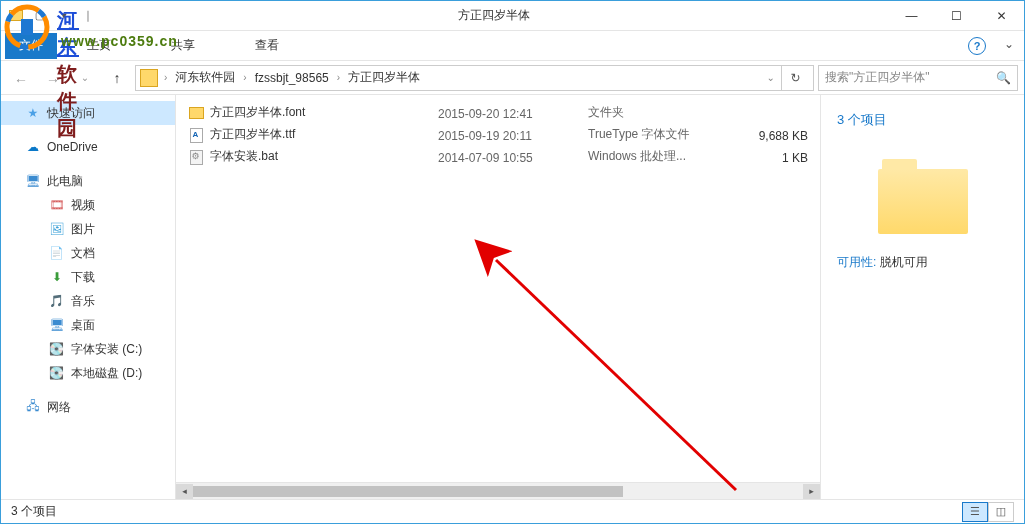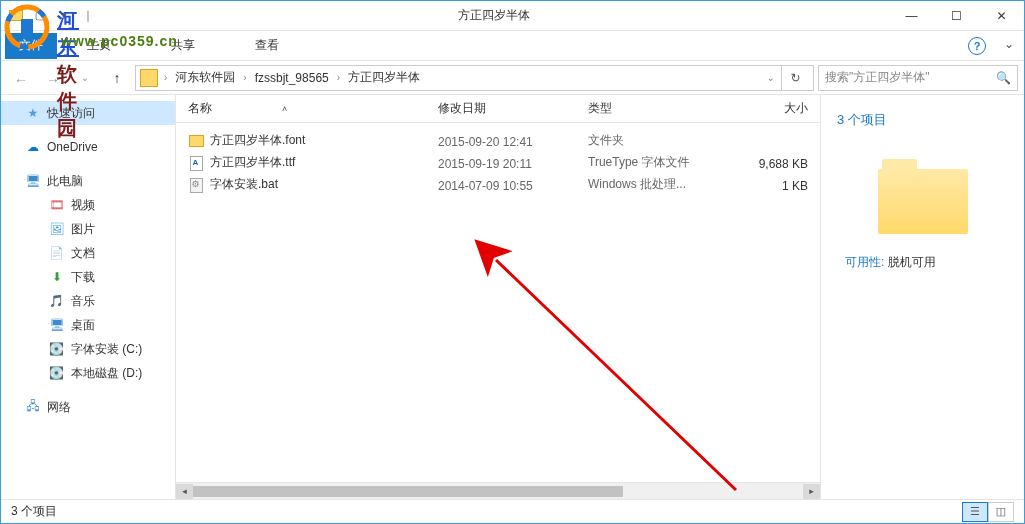--- a/index.html
+++ b/index.html
@@ -59,21 +59,21 @@
   .hscroll .sbtn { width: 17px; height: 15px; background: #dadada; display: flex; align-items: center; justify-content: center; font-size: 9px; color: #555; }
   .hscroll .track { flex: 1; height: 15px; position: relative; }
   .hscroll .thumb { position: absolute; left: 0; top: 2px; height: 11px; width: 430px; background: #c2c2c2; }
   
   .preview { width: 250px; border-left: 1px solid #e5e5e5; padding: 16px; font-size: 12px; color: #333; display: flex; flex-direction: column; align-items: flex-start; }
   .preview .count { color: #1979ca; font-size: 13px; margin-bottom: 30px; }
   .preview .big-folder { width: 90px; height: 75px; margin: 0 auto 20px; position: relative; }
   .big-folder .tab-f { position: absolute; width: 35px; height: 12px; background: #ffe9a6; border-radius: 2px 2px 0 0; top: 0; left: 4px; }
   .big-folder .body-f { position: absolute; width: 90px; height: 65px; top: 10px; background: linear-gradient(#ffe9a6,#ffd96b); border-radius: 2px; }
   .preview .avail { color: #333; }
-  .preview .avail .lbl { color: #1979ca; margin-left: 8px; }
+  .preview .avail .lbl { color: #1979ca; }
   
   .statusbar { height: 24px; border-top: 1px solid #e5e5e5; display: flex; align-items: center; padding: 0 10px; font-size: 12px; color: #333; justify-content: space-between; }
   .view-toggle { display: flex; gap: 0; }
   .vbtn { width: 26px; height: 20px; border: 1px solid #ccc; display: flex; align-items: center; justify-content: center; font-size: 11px; color: #555; }
   .vbtn.active { background: #cde8ff; border-color: #1979ca; }
   
   .arrow-svg { position: absolute; left: 180px; top: 95px; width: 560px; height: 400px; pointer-events: none; z-index: 50; }
   
   .watermark { position: absolute; top: 0; left: 0; z-index: 100; pointer-events: none; }
   .wm-text1 { position: absolute; top: 6px; left: 56px; font-size: 20px; font-weight: bold; letter-spacing: 2px; }
@@ -197,26 +197,20 @@
     </div>
     <div class="side-group-gap"></div>
     <div class="side-item">
       <span class="si-icon" style="color:#3b8bd0">🖧</span>
       <span>网络</span>
     </div>
   </div>
 
   <div class="content">
     <div class="filelist">
-      <div class="headers">
-        <div class="col-name"><span>名称</span><span class="sort">˄</span></div>
-        <div class="col-date">修改日期</div>
-        <div class="col-type">类型</div>
-        <div class="col-size">大小</div>
-      </div>
       <div class="rows">
         <div class="row">
           <div class="ricon">
               <div class="folder-ico"></div>
             </div>
           <div class="col-name" style="width:228px">方正四岁半体.font</div>
           <div class="col-date">2015-09-20 12:41</div>
           <div class="col-type">文件夹</div>
           <div class="col-size"></div>
         </div>

